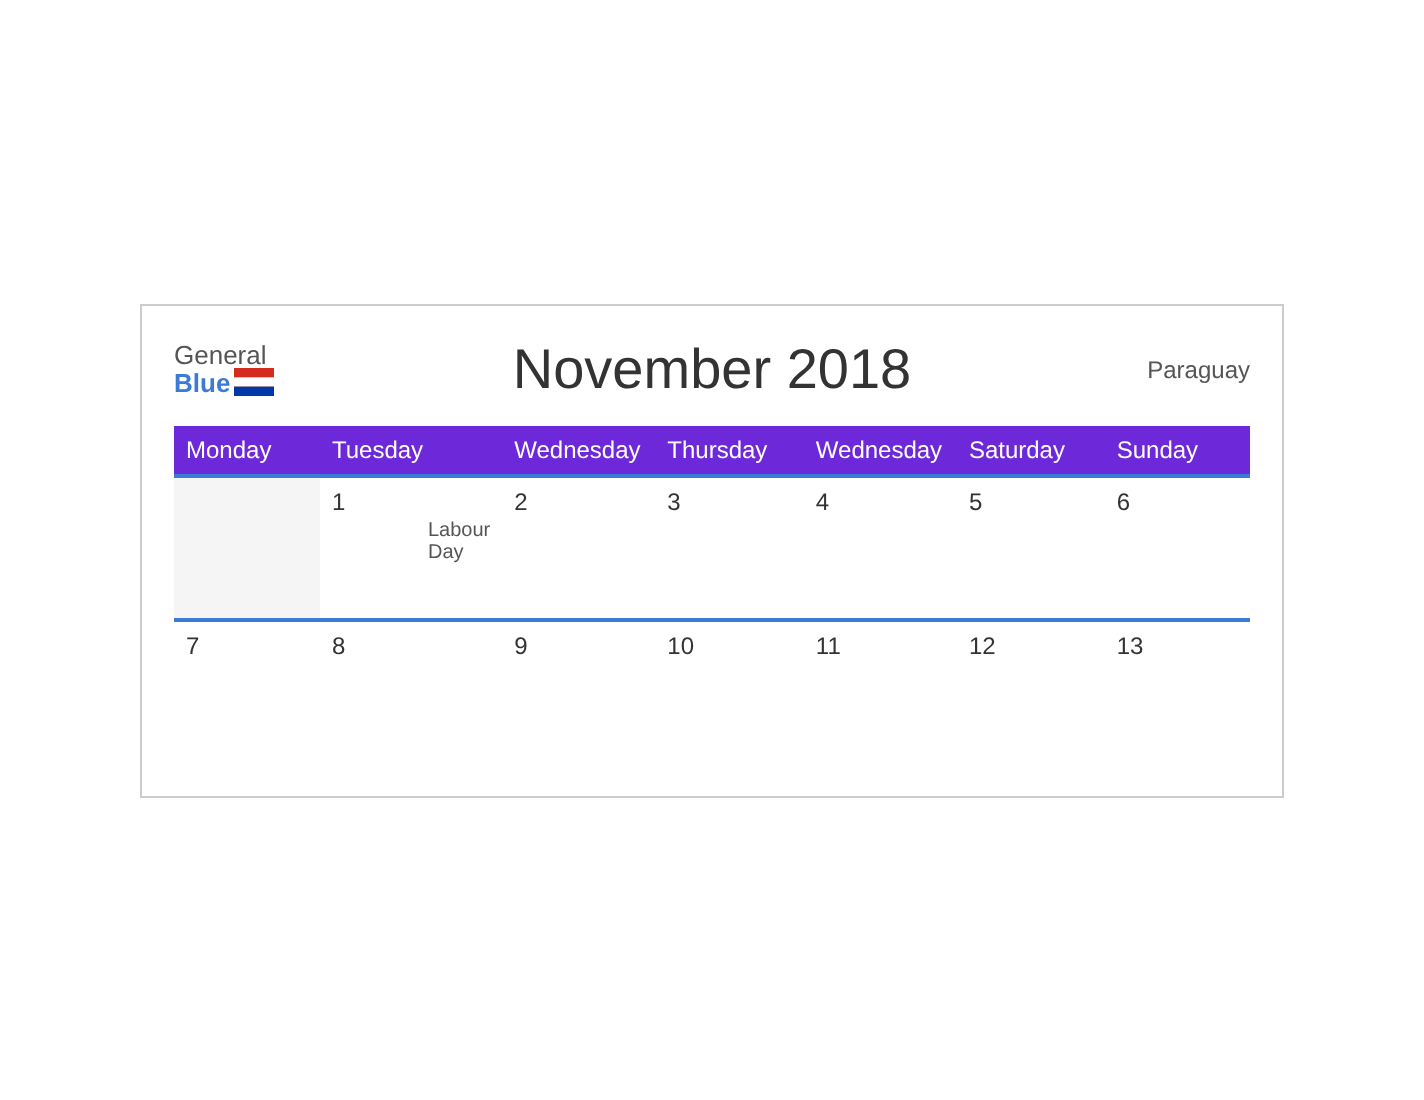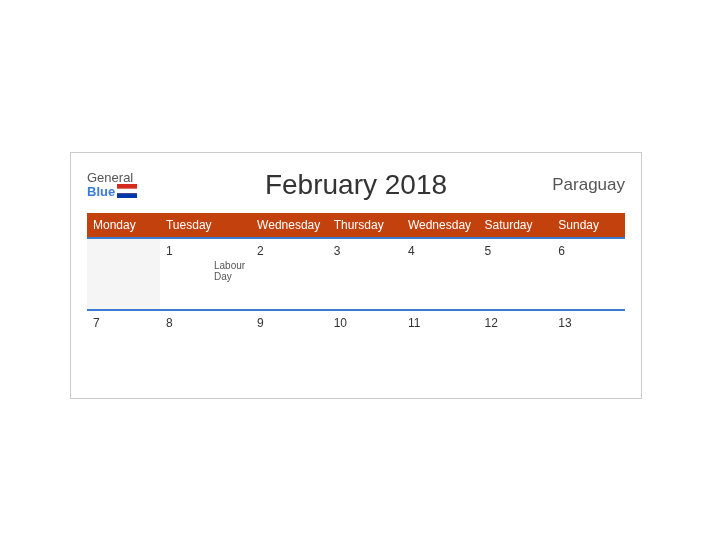--- a/index.html
+++ b/index.html
@@ -56,30 +56,30 @@
     }
     .month-title {
       font-size: 28px;
       color: #333;
       font-weight: normal;
       text-align: center;
     }
     .country {
       position: absolute;
       right: 0;
-      font-size: 17px;
+      font-size: 12px;
       color: #555;
       text-align: center;
     }
     .calendar-table {
       width: 100%;
       border-collapse: collapse;
     }
     .calendar-table thead th {
-      background: #c2410c;
+      background: #6d28d9;
       color: #fff;
       font-size: 12px;
       font-weight: normal;
       padding: 5px 6px;
       text-align: left;
       border: none;
     }
     .calendar-table tbody tr {
       border-top: 2px solid #3a7bd5;
     }
@@ -118,21 +118,21 @@
       <span class="logo-general">General</span>
       <div class="logo-row">
         <span class="logo-blue">Blue</span>
         <svg class="logo-flag" viewBox="0 0 20 14" xmlns="http://www.w3.org/2000/svg">
           <rect width="20" height="14" fill="#d52b1e"></rect>
           <rect y="4.67" width="20" height="4.67" fill="#fff"></rect>
           <rect y="9.33" width="20" height="4.67" fill="#0038a8"></rect>
         </svg>
       </div>
     </div>
-    <h1 class="month-title">February 2018</h1>
+    <h1 class="month-title">November 2018</h1>
     <span class="country">Paraguay</span>
   </div>
 
   <table class="calendar-table">
     <thead>
       <tr>
       <th>Monday</th>
           <th>Tuesday</th>
           <th>Wednesday</th>
           <th>Thursday</th>

